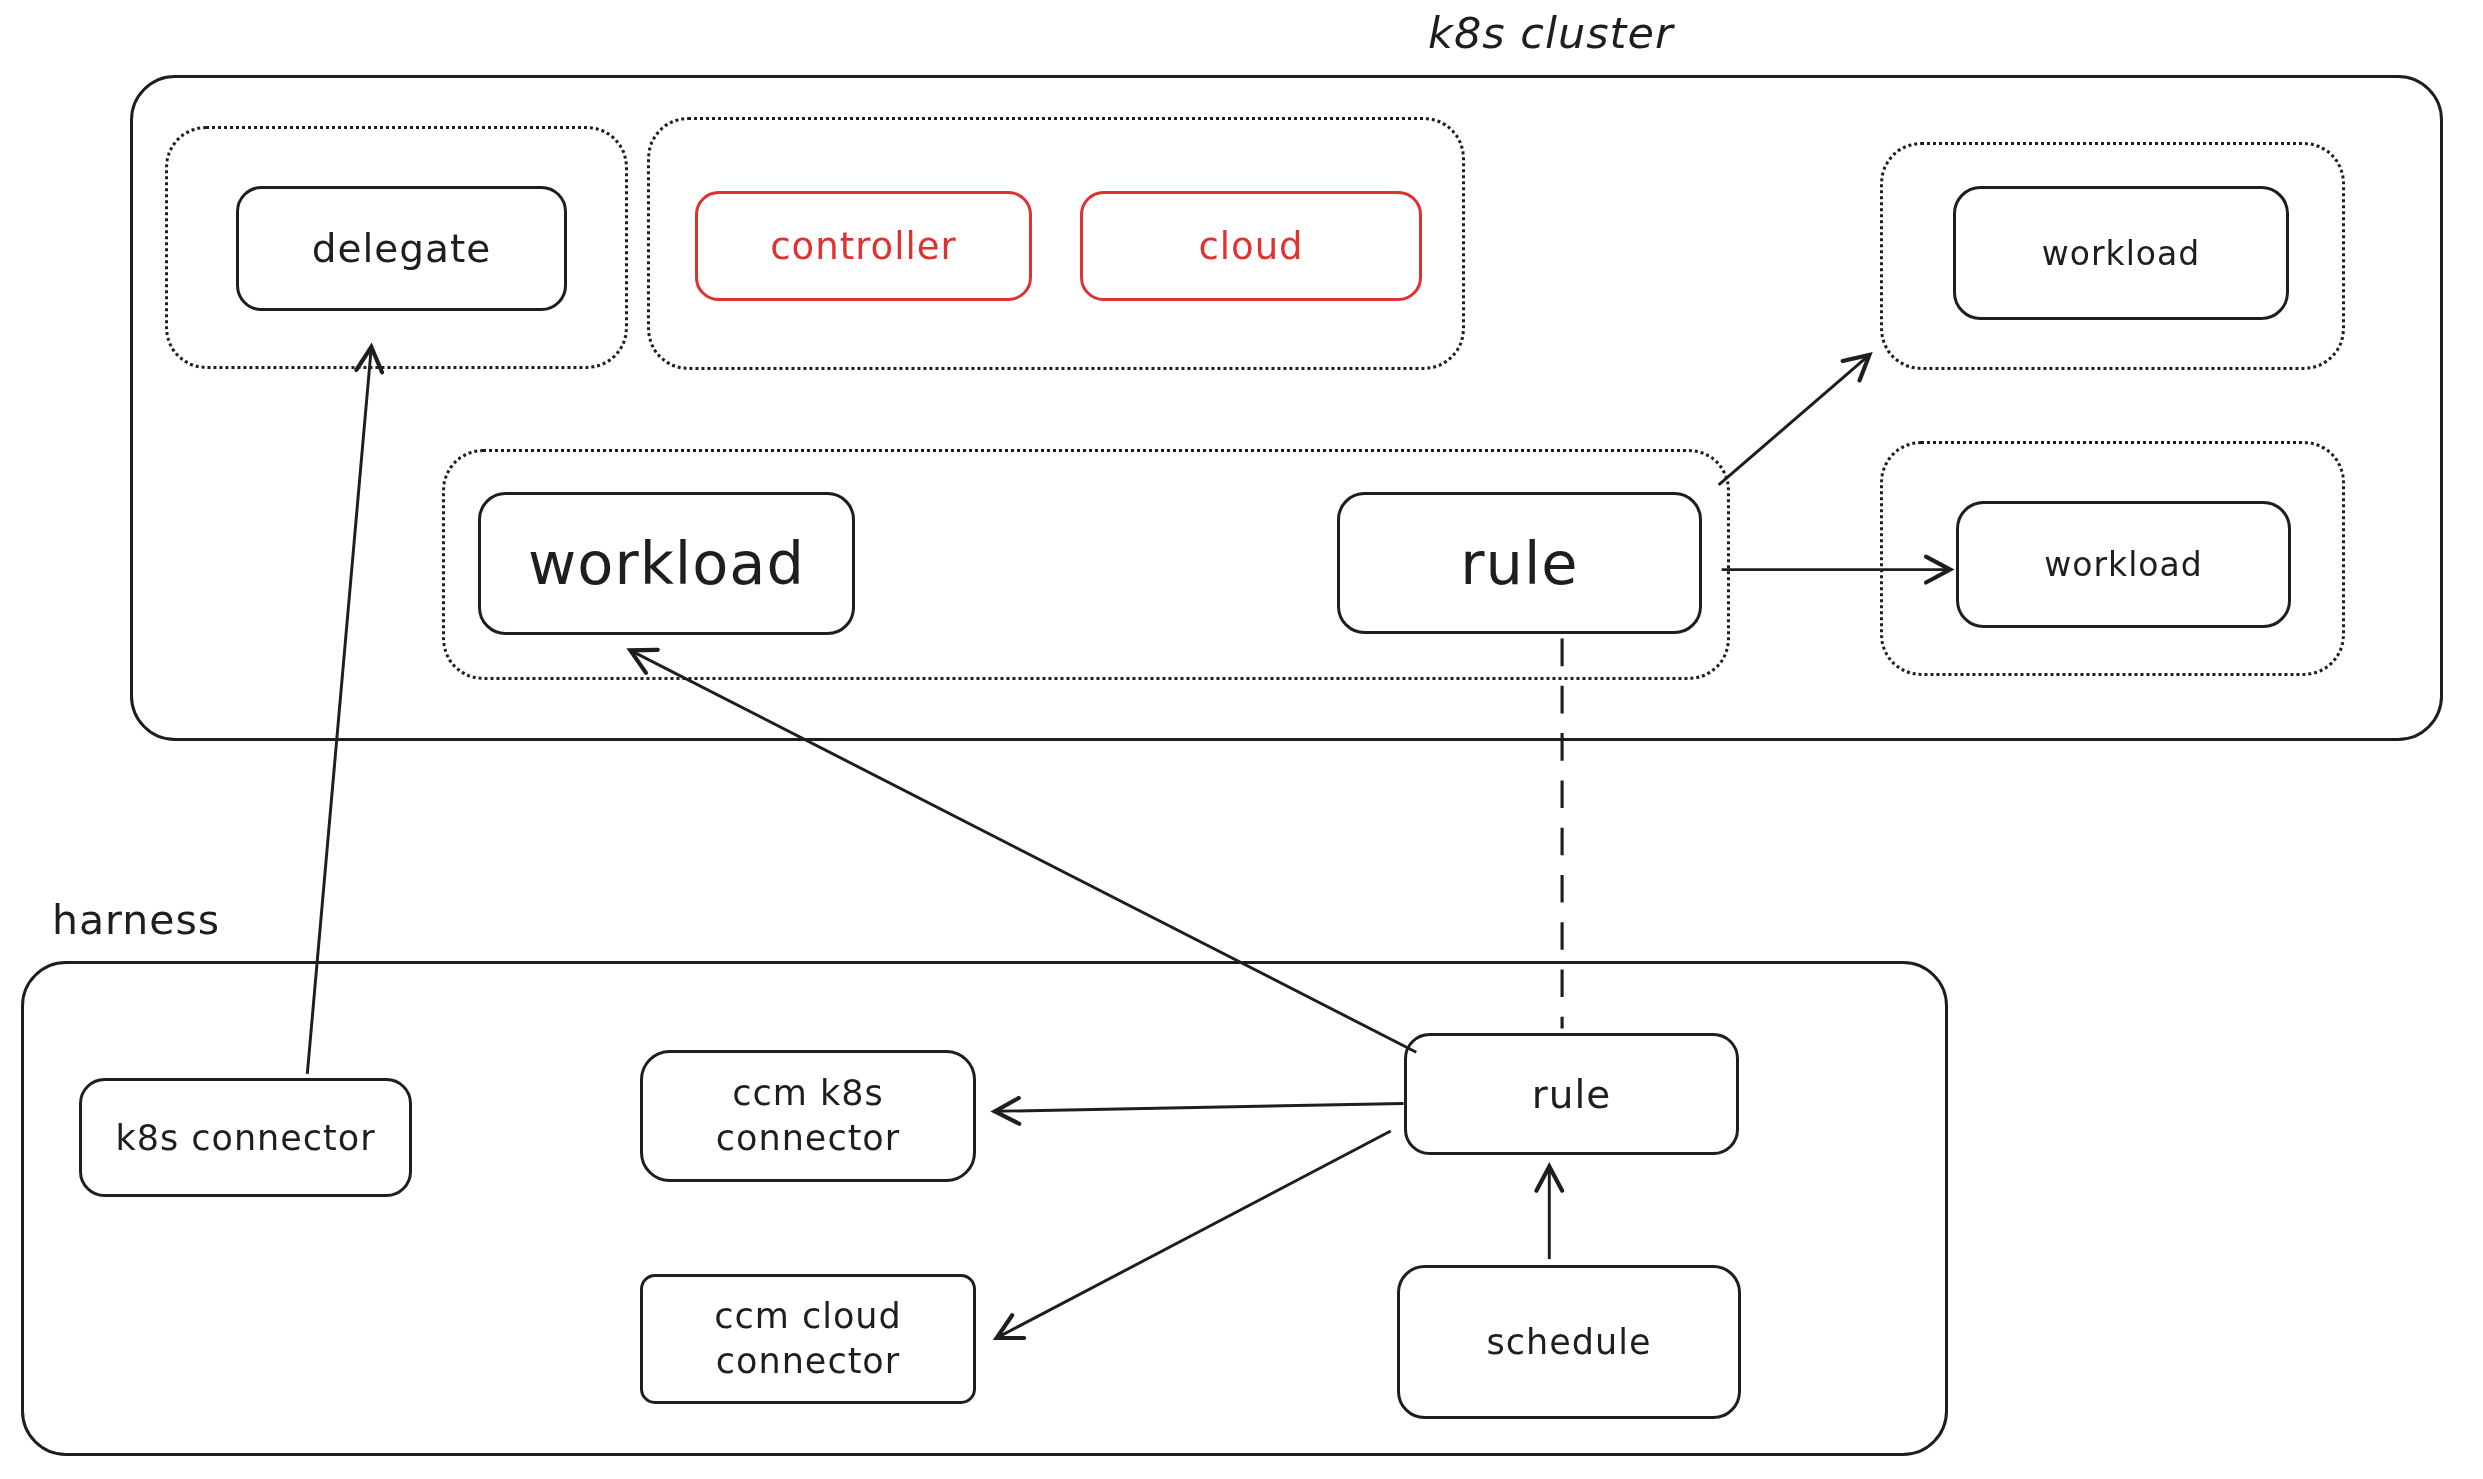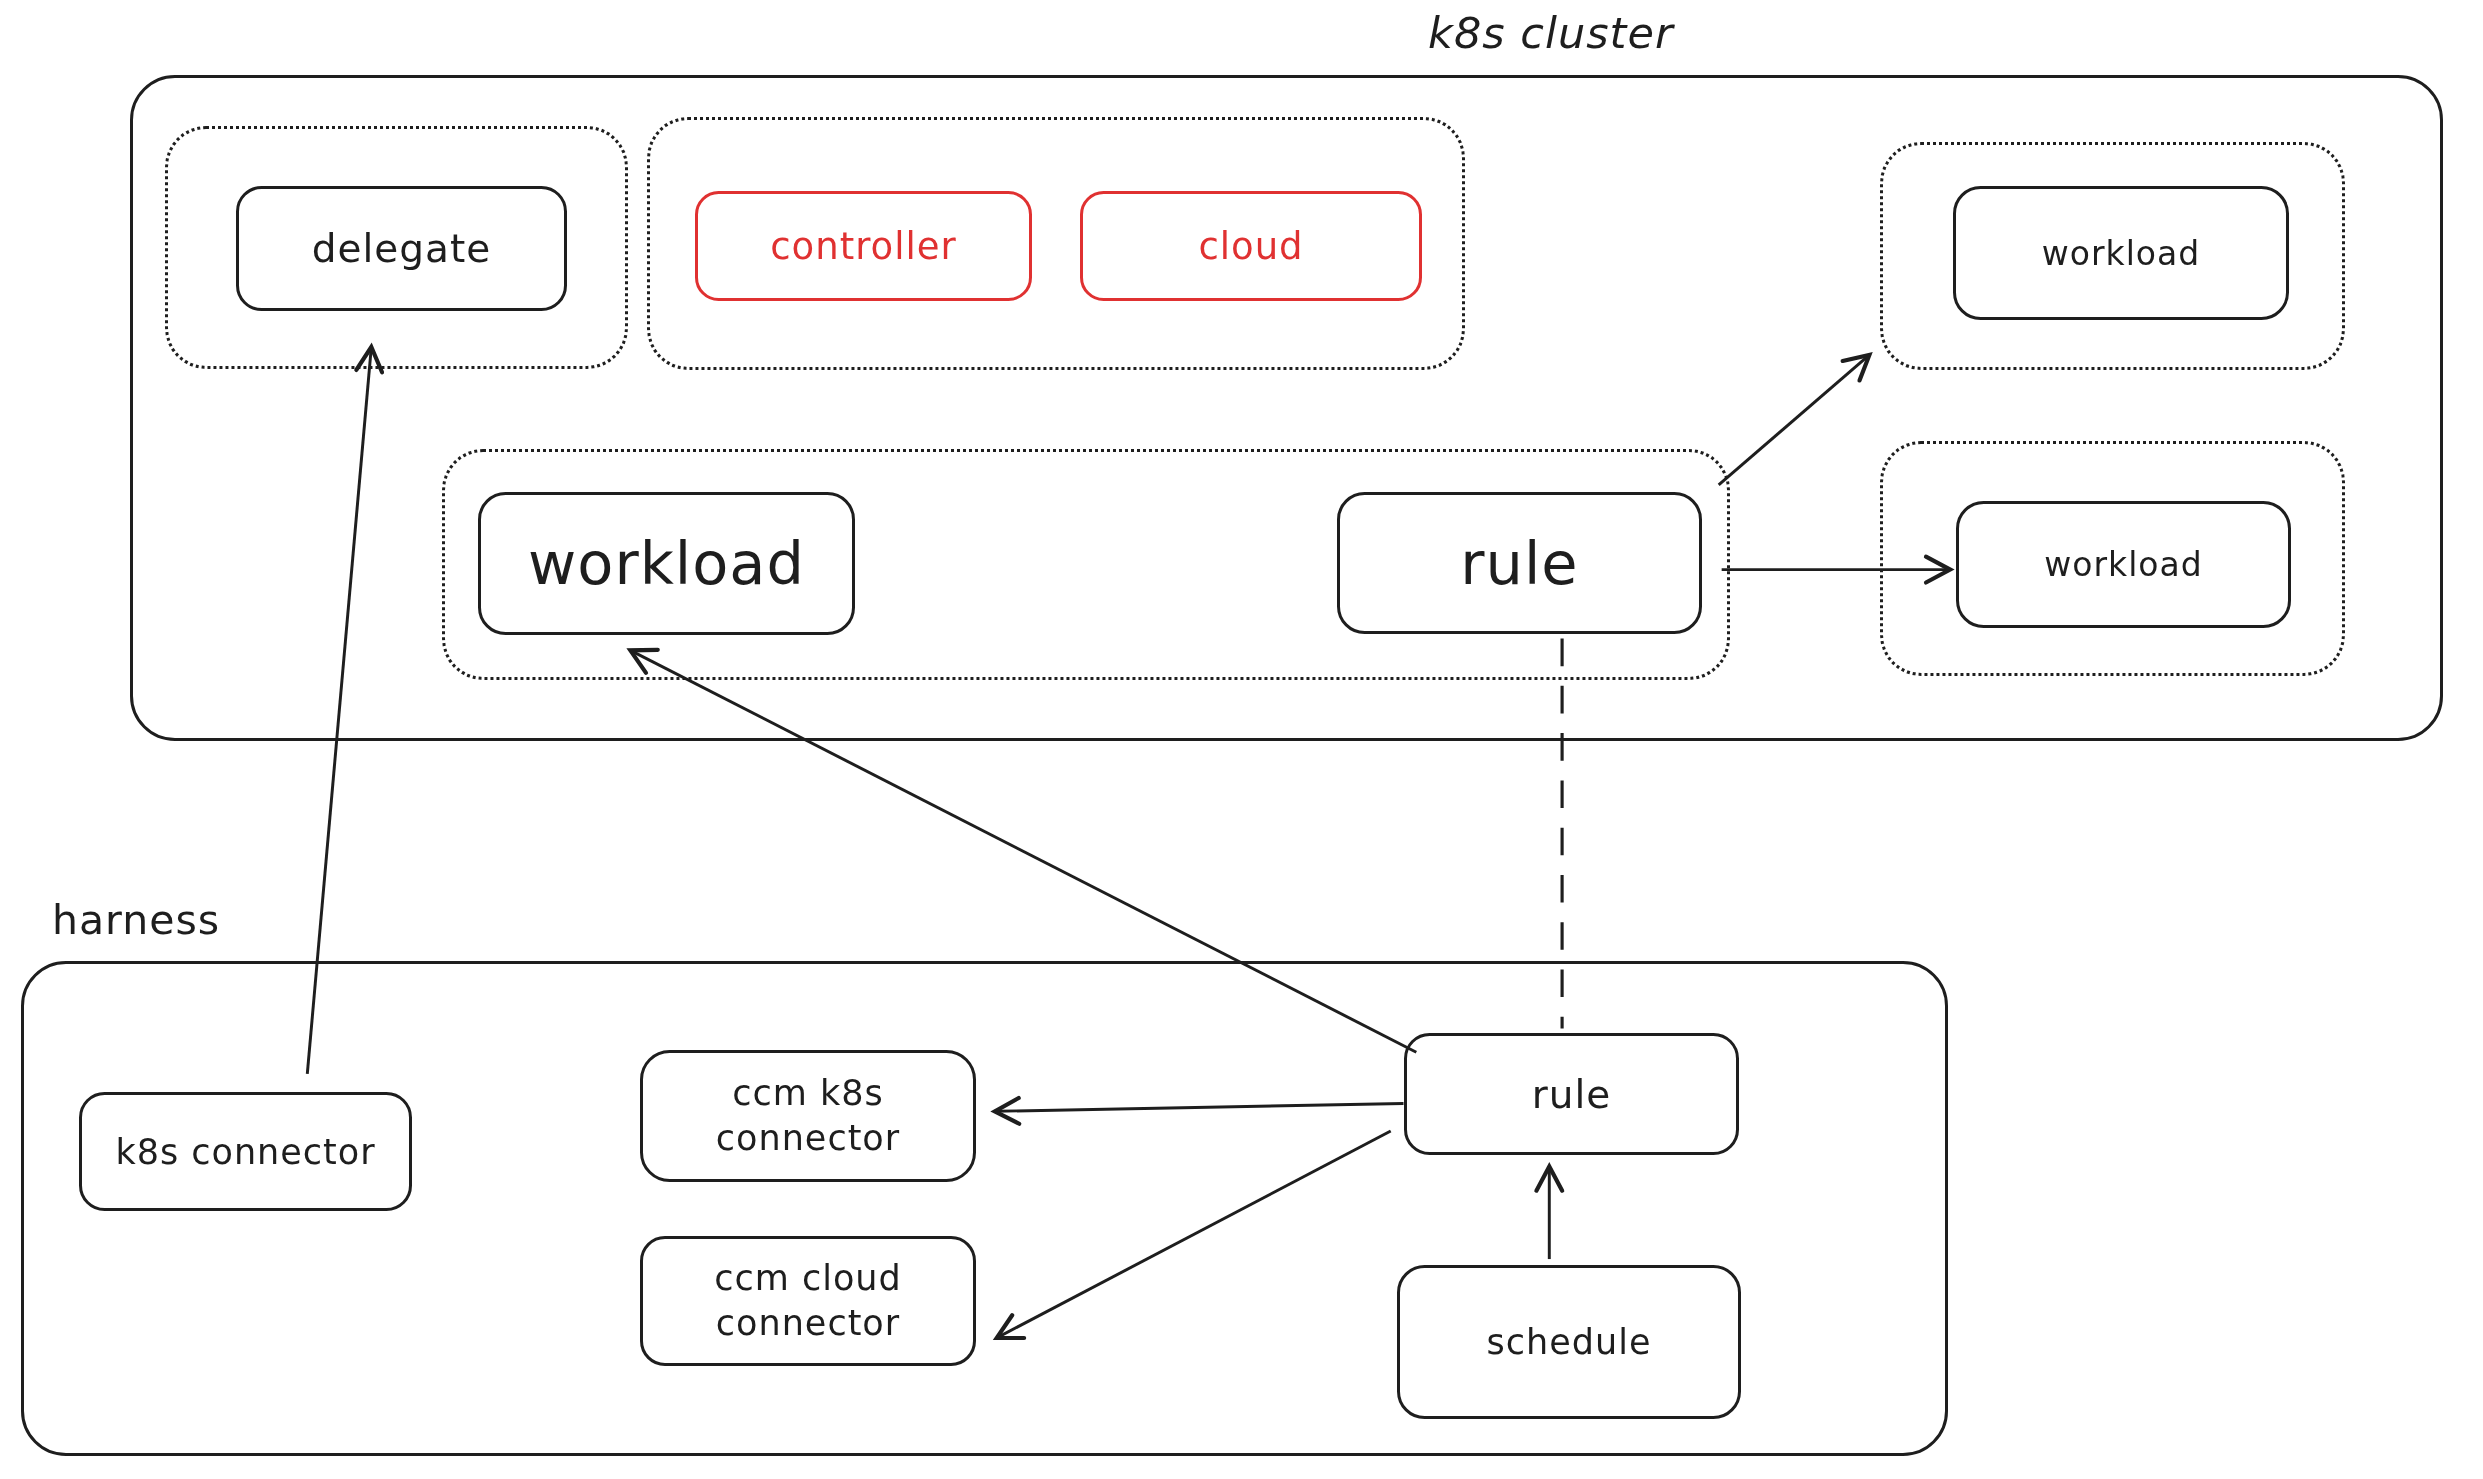--- a/index.html
+++ b/index.html
@@ -85,29 +85,29 @@
 
   <div class="dotted" style="left:1880px;top:441px;width:465px;height:235px;"></div>
   <div class="node" style="left:1956px;top:501px;width:335px;height:127px;font-size:33px;">
     <span>workload</span>
   </div>
 
   <div class="title" style="left:52px;top:896px;font-size:41px;">harness</div>
 
   <div class="container-box" style="left:20.7px;top:961px;width:1927px;height:495px;"></div>
 
-  <div class="node" style="left:79px;top:1078px;width:333px;height:119px;font-size:35px;border-radius:25.6px;margin-top:14px;">
+  <div class="node" style="left:79px;top:1078px;width:333px;height:119px;font-size:35px;border-radius:25.6px;">
     <span>k8s connector</span>
   </div>
 
   <div class="node" style="left:640px;top:1050px;width:336px;height:132px;font-size:35px;border-radius:29.6px;line-height:1.3;padding:16px 39px;">
     <span>ccm k8s connector</span>
   </div>
 
-  <div class="node" style="left:640px;top:1236px;width:336px;height:130px;font-size:35px;border-radius:25px;line-height:1.3;padding:0 39px;">
+  <div class="node" style="left:640px;top:1274px;width:336px;height:130px;font-size:35px;border-radius:15px;line-height:1.3;padding:0 39px;">
     <span>ccm cloud connector</span>
   </div>
 
   <div class="node" style="left:1404px;top:1033px;width:335px;height:122px;font-size:39px;border-radius:25.6px;">
     <span>rule</span>
   </div>
 
   <div class="node" style="left:1397px;top:1265px;width:344px;height:154px;font-size:35px;">
     <span>schedule</span>
   </div>

